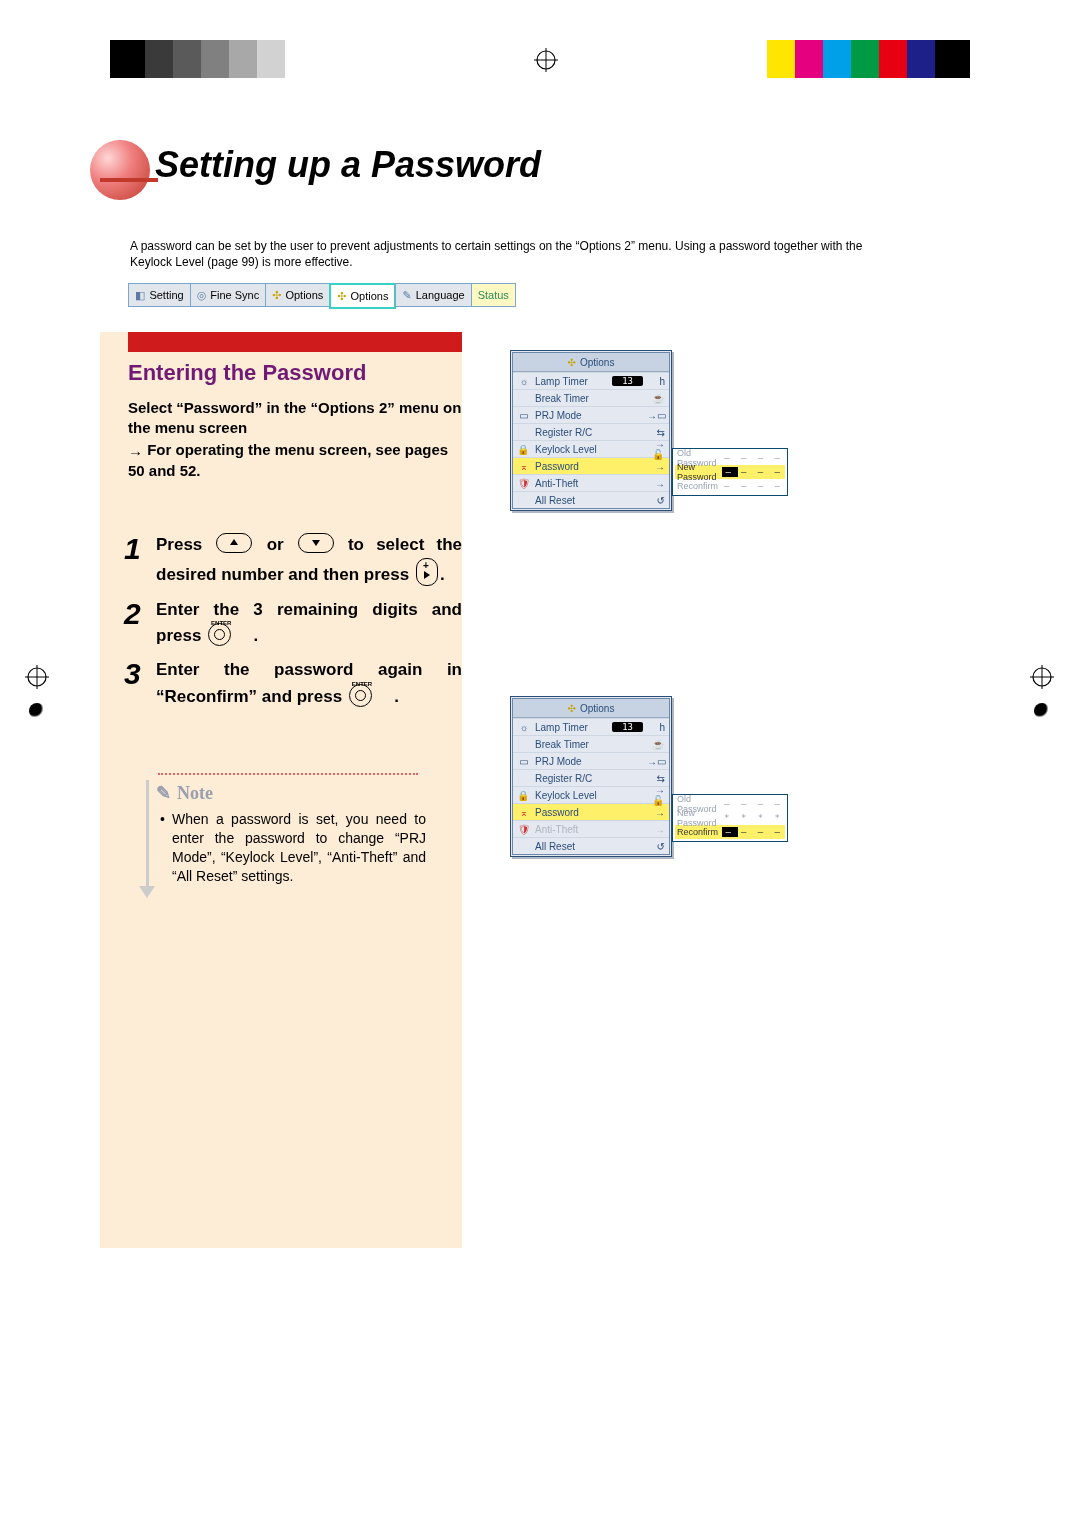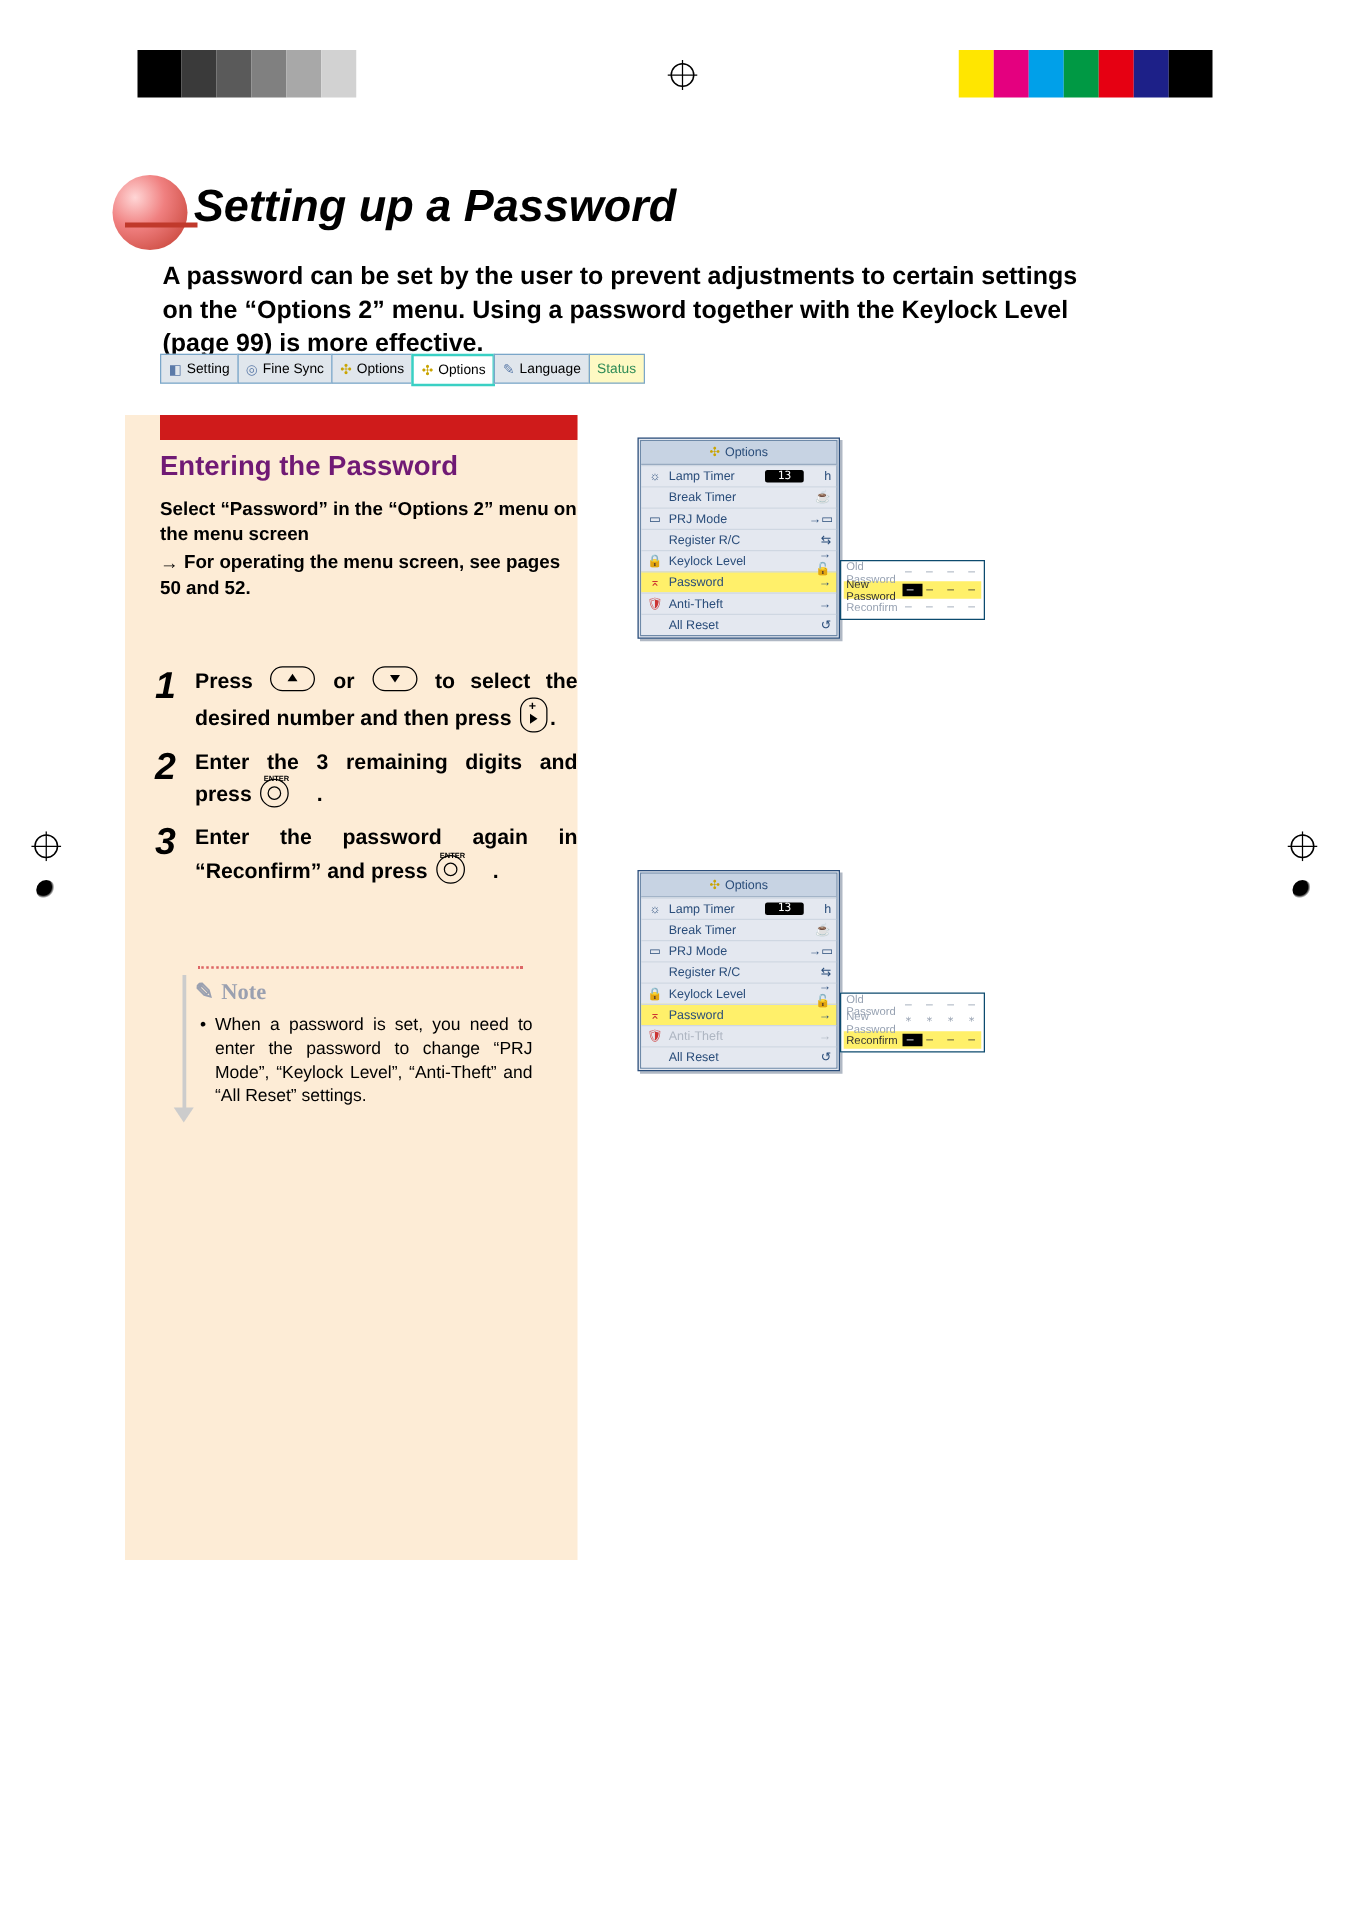--- a/index.html
+++ b/index.html
@@ -8,21 +8,21 @@
   .pb-left{display:flex;height:38px;margin-right:auto}
   .pb-right{display:flex;height:38px;margin-left:auto}
   .sw{width:35px;height:38px}
   .sw-sm{width:28px;height:38px}
   .reg-top{position:absolute;left:534px;top:48px;width:24px;height:24px}
   .bullet{position:absolute;left:90px;top:140px;width:60px;height:60px;border-radius:50%;
     background:radial-gradient(circle at 30% 30%, #ffd6d6 0%, #f08080 40%, #c0392b 100%)}
   .bullet::after{content:"";position:absolute;left:10px;top:38px;width:58px;height:4px;background:#c0392b}
   .title{position:absolute;left:155px;top:144px;font-family:Helvetica,Arial,sans-serif;font-size:36px;
     font-weight:bold;font-style:italic}
-  .intro{position:absolute;left:130px;top:208px;width:760px;font-size:20px;font-weight:bold;line-height:1.35}
+  .intro{position:absolute;left:130px;top:238px;width:760px;font-size:12px;font-weight:normal;line-height:1.35}
   .tabs{position:absolute;left:128px;top:283px;width:460px;height:22px;display:flex}
   .tab{display:flex;align-items:center;gap:4px;height:22px;border:1px solid #7aa6c9;
     background:#e0e6ec;font-size:11px;padding:0 6px;font-family:Arial,sans-serif;margin-right:-1px}
   .tab.sel{background:#fff;border:2px solid #3ad0c4}
   .tab.status{background:#fef9c3}
   .tab-icon{font-size:11px}
   .panel{position:absolute;left:100px;top:332px;width:362px;height:1010px;background:#fdecd6}
   .panel-head{position:absolute;left:128px;top:332px;width:334px;height:20px;background:#cf1b1b}
   .sect-title{position:absolute;left:128px;top:360px;font-family:Arial Black,Arial,sans-serif;
     font-weight:900;font-size:22px;color:#701a75;letter-spacing:0}

